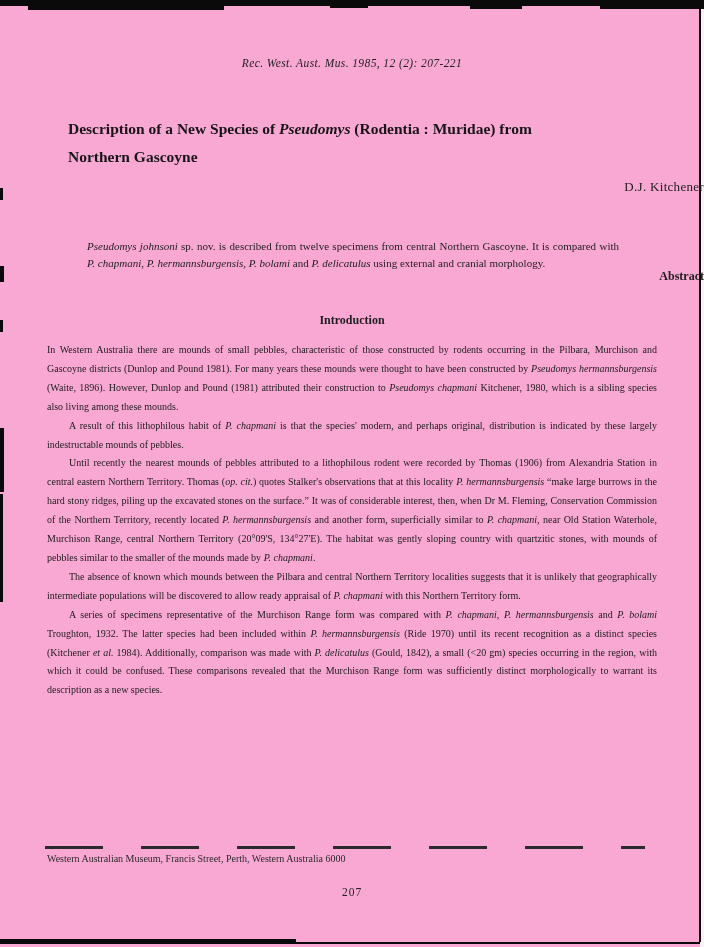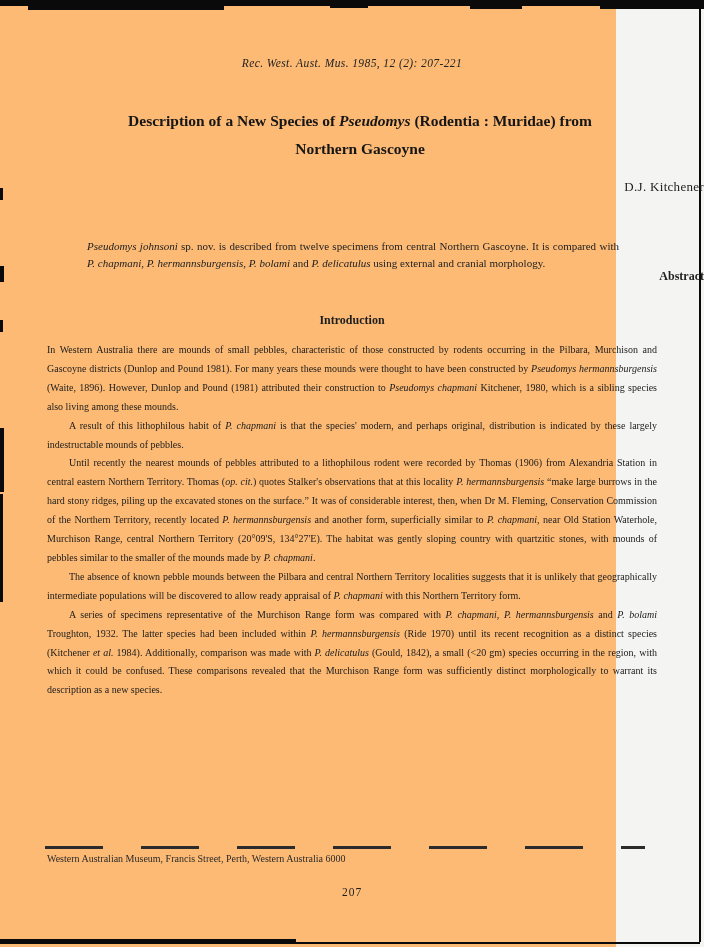--- a/index.html
+++ b/index.html
@@ -6,23 +6,23 @@
     margin: 0;
     padding: 0;
     width: 704px;
     height: 947px;
     background: #f4f4f2;
     overflow: hidden;
   }
   .paper {
     position: absolute;
     left: 0; top: 0;
-    width: 616px;
+    width: 700px;
     height: 947px;
-    background: #fdba74;
+    background: #f9a8d4;
     font-family: "Liberation Serif", "DejaVu Serif", serif;
     color: #1e1e1e;
   }
   .content {
     position: absolute;
     left: 0; top: 0; right: 0; bottom: 0;
     filter: blur(0.3px);
   }
   
   .artifact { position: absolute; background: #0a0a0a; }
@@ -45,22 +45,22 @@
     left: 0; top: 57px; width: 704px;
     text-align: center;
     font-size: 11.5px;
     font-style: italic;
     letter-spacing: 0.4px;
     color: #222;
   }
   .title {
     position: absolute;
     left: 52px; top: 99px; width: 600px;
-    margin: 8px;
-    text-align: center;
+    margin: 16px;
+    text-align: left;
     font-size: 15.5px;
     font-weight: bold;
     line-height: 28px;
     color: #161616;
   }
   .author {
     position: absolute;
     left: 0; top: 179px; width: 704px;
     text-align: right;
     font-size: 13px;
@@ -151,21 +151,21 @@
     <div class="abstract-heading">Abstract</div>
 
     <div class="abstract-text"><i>Pseudomys johnsoni</i><span> sp. nov. is described from twelve specimens from central Northern Gascoyne. It is compared with </span><i>P. chapmani, P. hermannsburgensis, P. bolami</i><span> and </span><i>P. delicatulus</i><span> using external and cranial morphology.</span></div>
 
     <div class="intro-heading">Introduction</div>
 
     <div class="body-text" id="body-paragraphs">
         <p><span>In Western Australia there are mounds of small pebbles, characteristic of those constructed by rodents occurring in the Pilbara, Murchison and Gascoyne districts (Dunlop and Pound 1981). For many years these mounds were thought to have been constructed by </span><i>Pseudomys hermannsburgensis</i><span> (Waite, 1896). However, Dunlop and Pound (1981) attributed their construction to </span><i>Pseudomys chapmani</i><span> Kitchener, 1980, which is a sibling species also living among these mounds.</span></p>
         <p class="indent"><span>A result of this lithophilous habit of </span><i>P. chapmani</i><span> is that the species' modern, and perhaps original, distribution is indicated by these largely indestructable mounds of pebbles.</span></p>
         <p class="indent"><span>Until recently the nearest mounds of pebbles attributed to a lithophilous rodent were recorded by Thomas (1906) from Alexandria Station in central eastern Northern Territory. Thomas (</span><i>op. cit.</i><span>) quotes Stalker's observations that at this locality </span><i>P. hermannsburgensis</i><span> “make large burrows in the hard stony ridges, piling up the excavated stones on the surface.” It was of considerable interest, then, when Dr M. Fleming, Conservation Commission of the Northern Territory, recently located </span><i>P. hermannsburgensis</i><span> and another form, superficially similar to </span><i>P. chapmani</i><span>, near Old Station Waterhole, Murchison Range, central Northern Territory (20°09'S, 134°27'E). The habitat was gently sloping country with quartzitic stones, with mounds of pebbles similar to the smaller of the mounds made by </span><i>P. chapmani</i><span>.</span></p>
-        <p class="indent"><span>The absence of known pebble mounds between the Pilbara and central Northern Territory localities suggests that it is unlikely that geographically intermediate populations will be discovered to allow ready appraisal of </span><i>P. chapmani</i><span> with this Northern Territory form.</span></p>
+        <p class="indent"><span>The absence of known which mounds between the Pilbara and central Northern Territory localities suggests that it is unlikely that geographically intermediate populations will be discovered to allow ready appraisal of </span><i>P. chapmani</i><span> with this Northern Territory form.</span></p>
         <p class="indent"><span>A series of specimens representative of the Murchison Range form was compared with </span><i>P. chapmani, P. hermannsburgensis</i><span> and </span><i>P. bolami</i><span> Troughton, 1932. The latter species had been included within </span><i>P. hermannsburgensis</i><span> (Ride 1970) until its recent recognition as a distinct species (Kitchener </span><i>et al.</i><span> 1984). Additionally, comparison was made with </span><i>P. delicatulus</i><span> (Gould, 1842), a small (&lt;20 gm) species occurring in the region, with which it could be confused. These comparisons revealed that the Murchison Range form was sufficiently distinct morphologically to warrant its description as a new species.</span></p>
       </div>
 
     <div class="footnote-rule"></div>
 
     <div class="footnote">Western Australian Museum, Francis Street, Perth, Western Australia 6000</div>
 
     <div class="page-number">207</div>
 
   </div>

